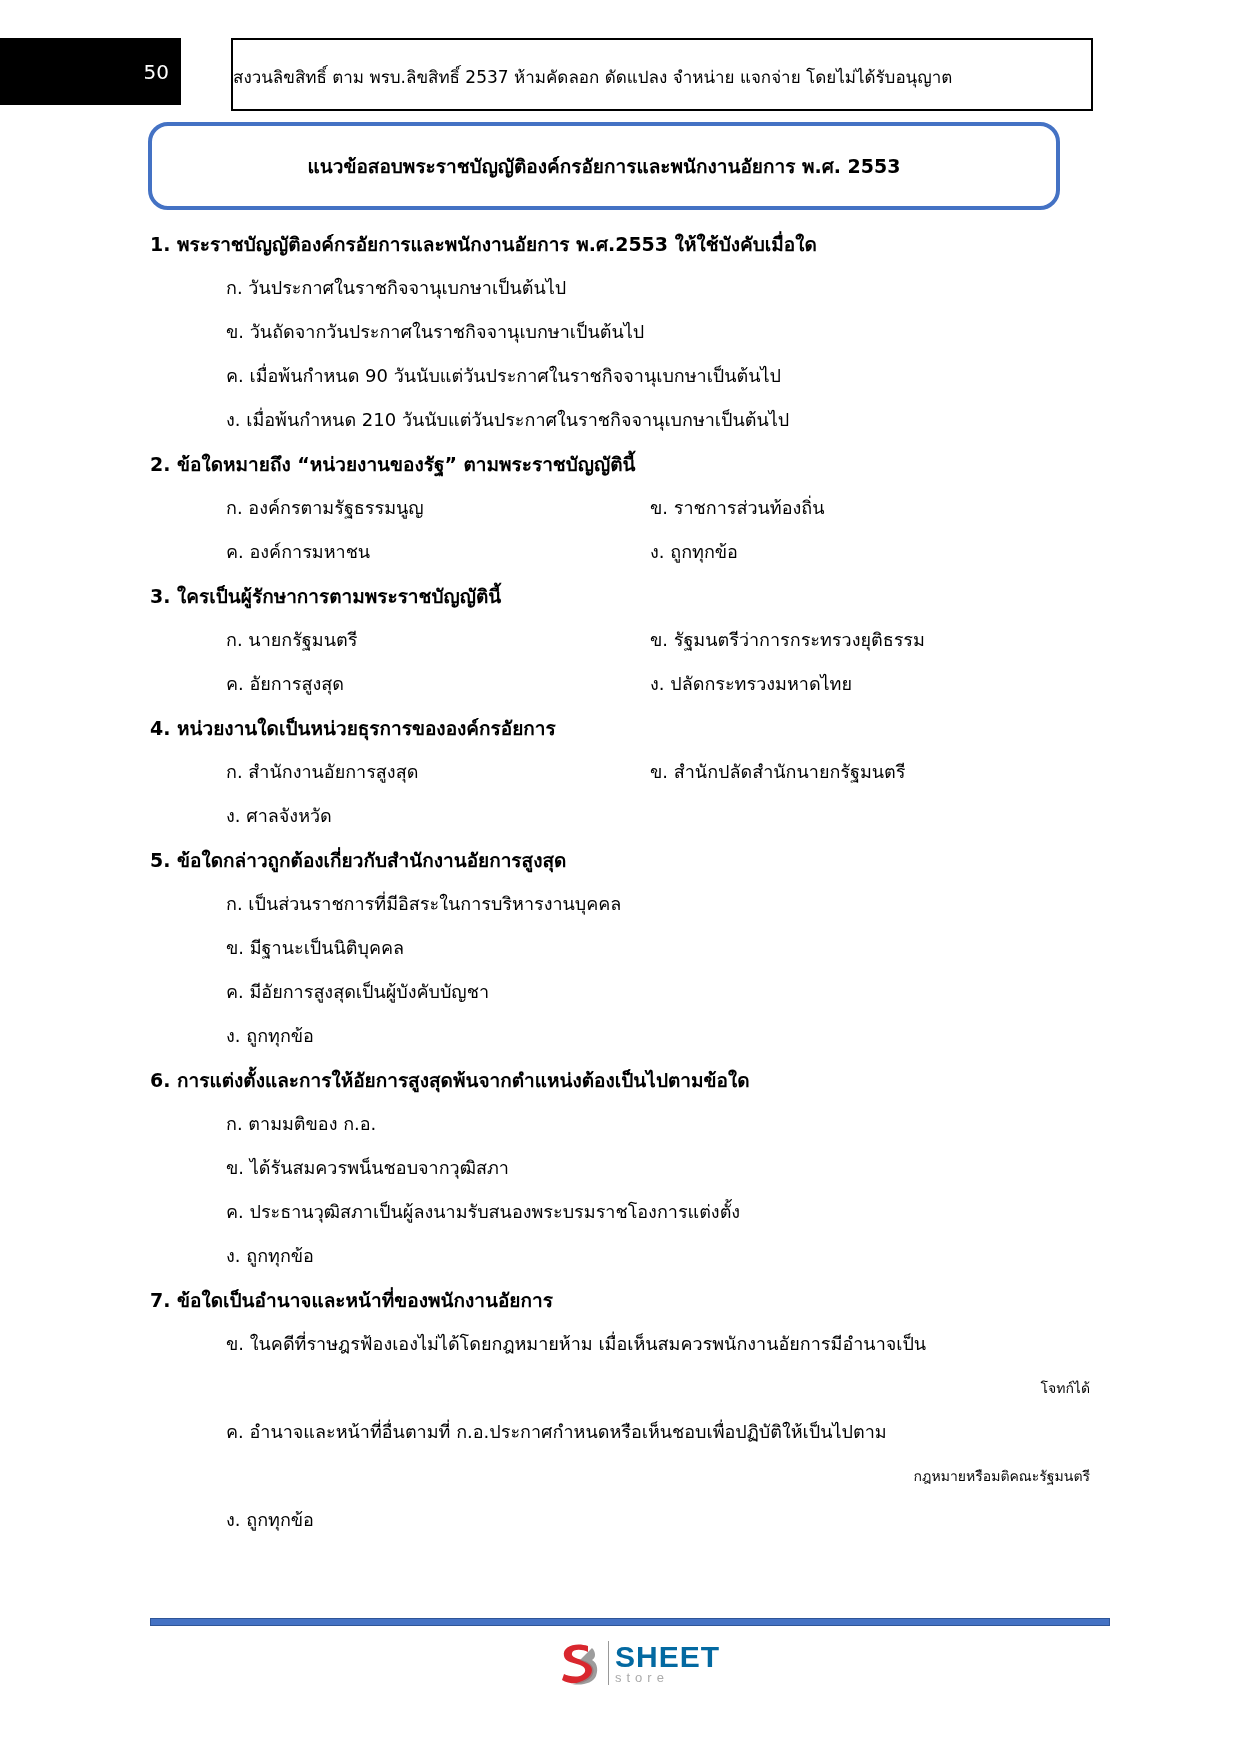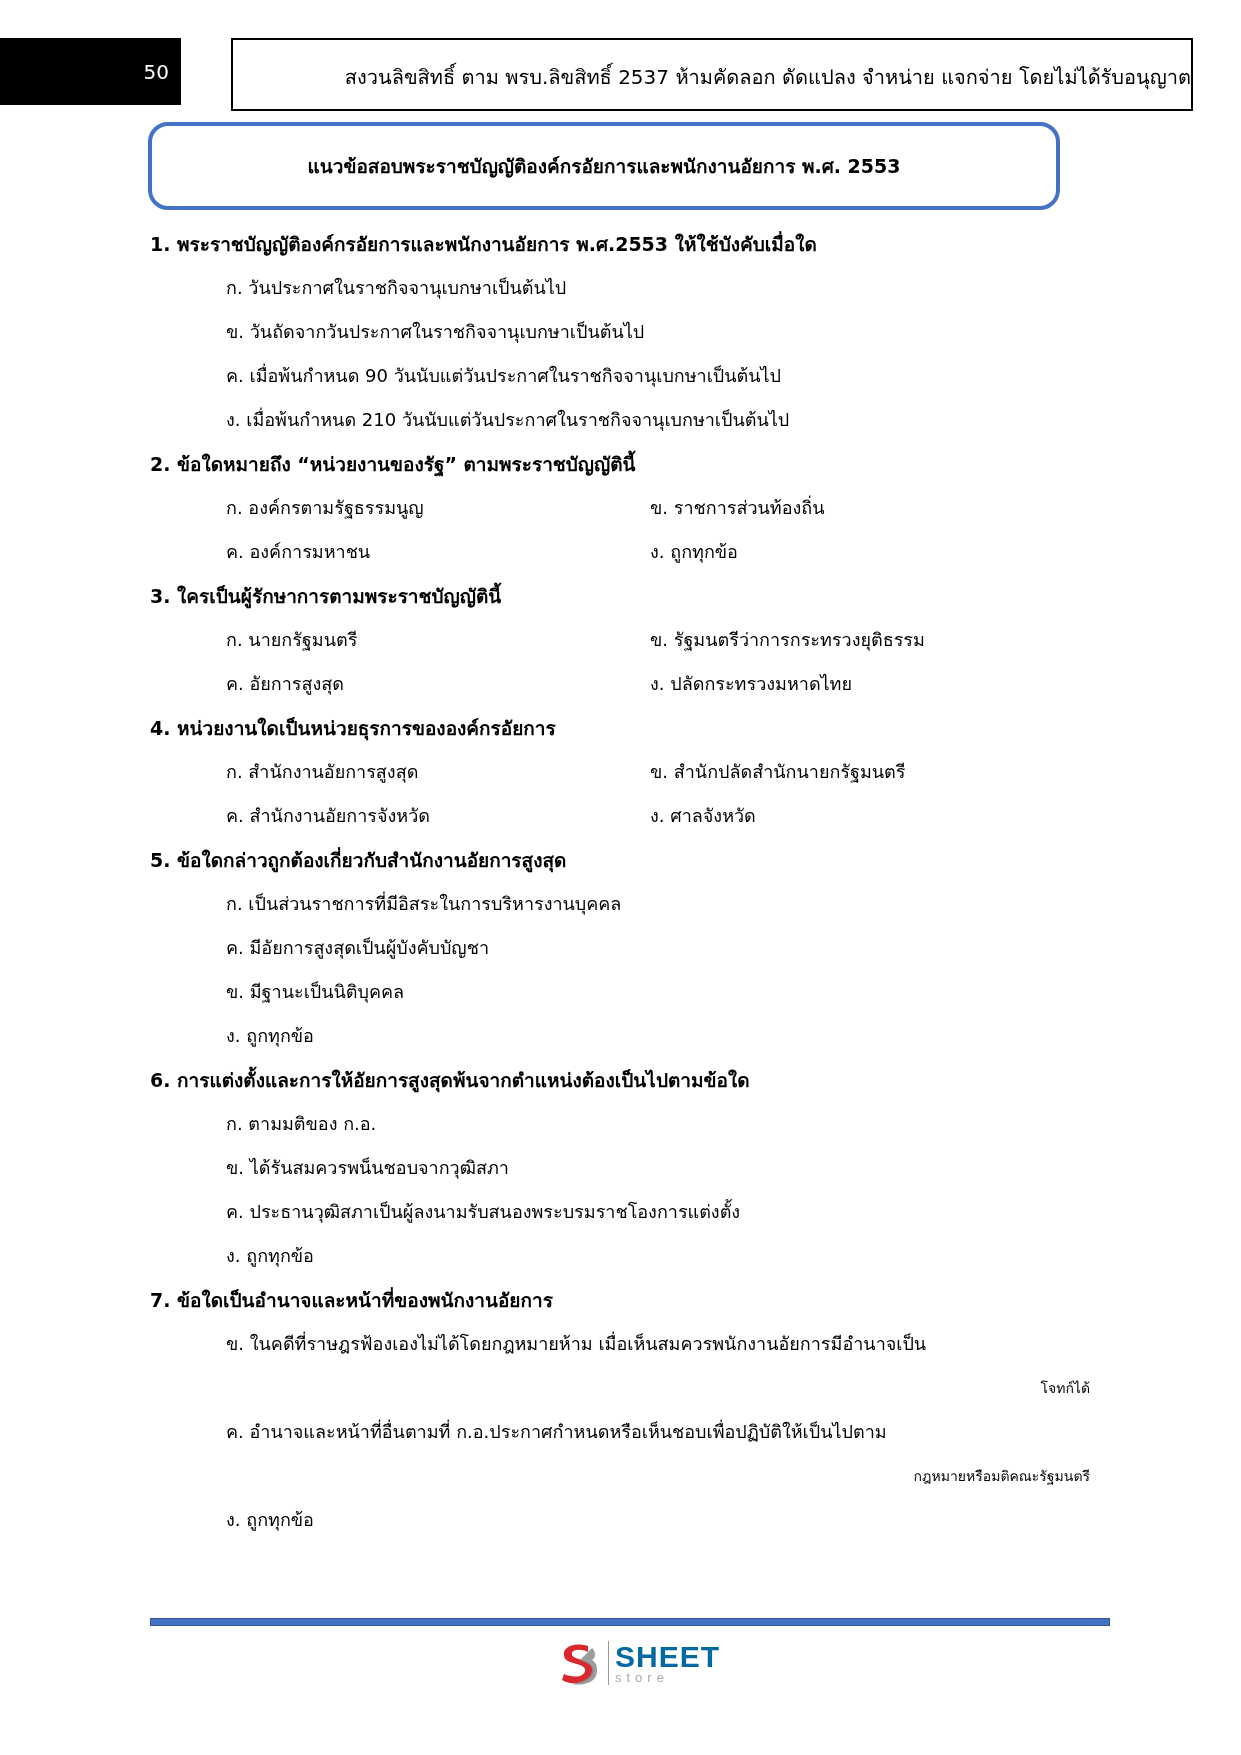--- a/index.html
+++ b/index.html
@@ -7,24 +7,24 @@
     width: 1241px; height: 1755px; position: relative; overflow: hidden;
     font-family: "DejaVu Sans", "Liberation Sans", sans-serif; color: #000;
   }
   .page-num-block {
     position: absolute; left: 0; top: 38px; width: 181px; height: 67px;
     background: #000; color: #fff; font-size: 20px;
     display: flex; align-items: center; justify-content: flex-end;
     padding-right: 12px; box-sizing: border-box;
   }
   .copyright-box {
-    position: absolute; left: 231px; top: 38px; width: 962px; height: 73px;
+    position: absolute; left: 231px; top: 38px; width: 862px; height: 73px;
     border: 2px solid #000; box-sizing: border-box;
-    display: flex; align-items: center; justify-content: flex-end;
-    font-size: 20px; padding-top: 4px;
+    display: flex; align-items: center; justify-content: flex-start;
+    font-size: 17px; padding-top: 4px;
   }
   .title-box {
     position: absolute; left: 148px; top: 122px; width: 912px; height: 88px;
     border: 4px solid #4472c4; border-radius: 20px; box-sizing: border-box;
     display: flex; align-items: center; justify-content: center;
     font-size: 19px; font-weight: bold;
   }
   .content { position: absolute; left: 150px; top: 222px; width: 940px; }
   .q { font-size: 19px; font-weight: bold; height: 44px; line-height: 44px; white-space: nowrap; }
   .opt { font-size: 18px; height: 44px; line-height: 44px; padding-left: 76px; white-space: nowrap; }
@@ -84,28 +84,27 @@
     <span class="col1">ค. อัยการสูงสุด</span>
     <span class="col2">ง. ปลัดกระทรวงมหาดไทย</span>
   </div>
 
   <div class="q">4. หน่วยงานใดเป็นหน่วยธุรการขององค์กรอัยการ</div>
   <div class="opt-row">
     <span class="col1">ก. สำนักงานอัยการสูงสุด</span>
     <span class="col2">ข. สำนักปลัดสำนักนายกรัฐมนตรี</span>
   </div>
   <div class="opt-row">
-    <span class="col1">ค. สำนักงานอัยการจังหวัด</span>
     <span class="col2">ง. ศาลจังหวัด</span>
   </div>
 
   <div class="q">5. ข้อใดกล่าวถูกต้องเกี่ยวกับสำนักงานอัยการสูงสุด</div>
   <div class="opt">ก. เป็นส่วนราชการที่มีอิสระในการบริหารงานบุคคล</div>
+  <div class="opt">ข. มีฐานะเป็นนิติบุคคล</div>
   <div class="opt">ค. มีอัยการสูงสุดเป็นผู้บังคับบัญชา</div>
-  <div class="opt">ข. มีฐานะเป็นนิติบุคคล</div>
   <div class="opt">ง. ถูกทุกข้อ</div>
 
   <div class="q">6. การแต่งตั้งและการให้อัยการสูงสุดพ้นจากตำแหน่งต้องเป็นไปตามข้อใด</div>
   <div class="opt">ก. ตามมติของ ก.อ.</div>
   <div class="opt">ข. ได้รันสมควรพน็นชอบจากวุฒิสภา</div>
   <div class="opt">ค. ประธานวุฒิสภาเป็นผู้ลงนามรับสนองพระบรมราชโองการแต่งตั้ง</div>
   <div class="opt">ง. ถูกทุกข้อ</div>
 
   <div class="q">7. ข้อใดเป็นอำนาจและหน้าที่ของพนักงานอัยการ</div>
   <div class="opt">ข. ในคดีที่ราษฎรฟ้องเองไม่ได้โดยกฎหมายห้าม เมื่อเห็นสมควรพนักงานอัยการมีอำนาจเป็น</div>

